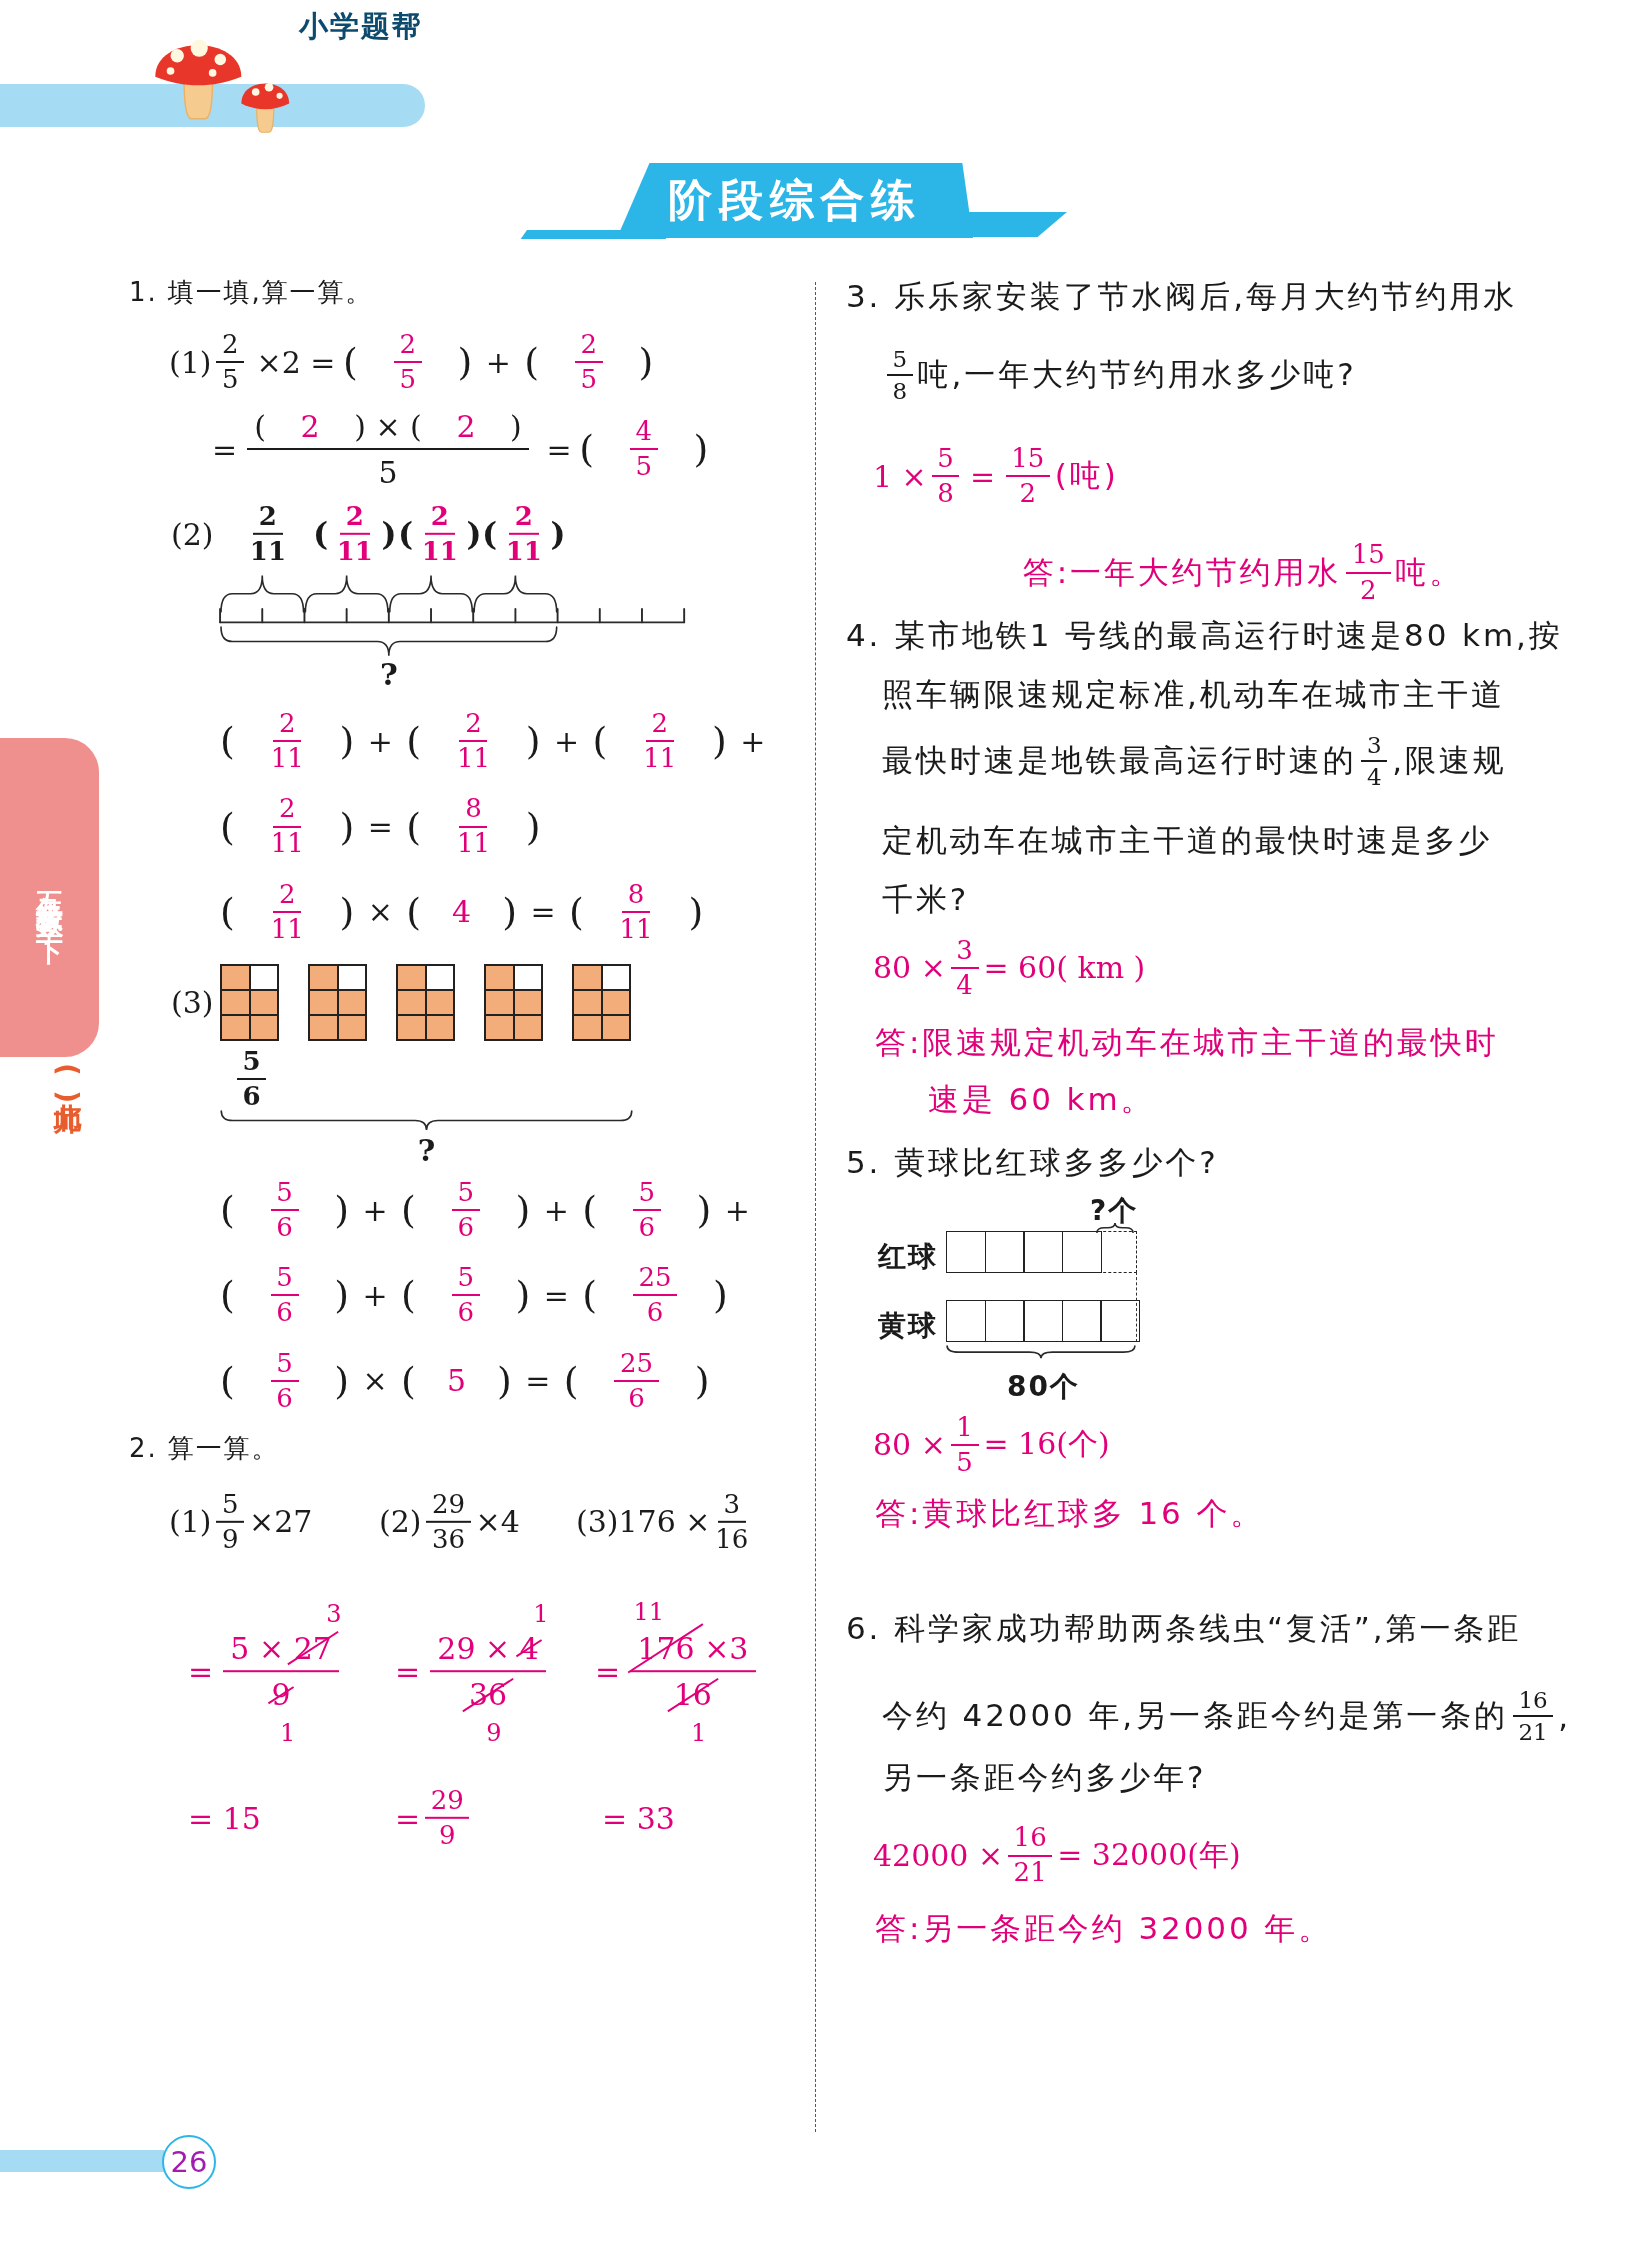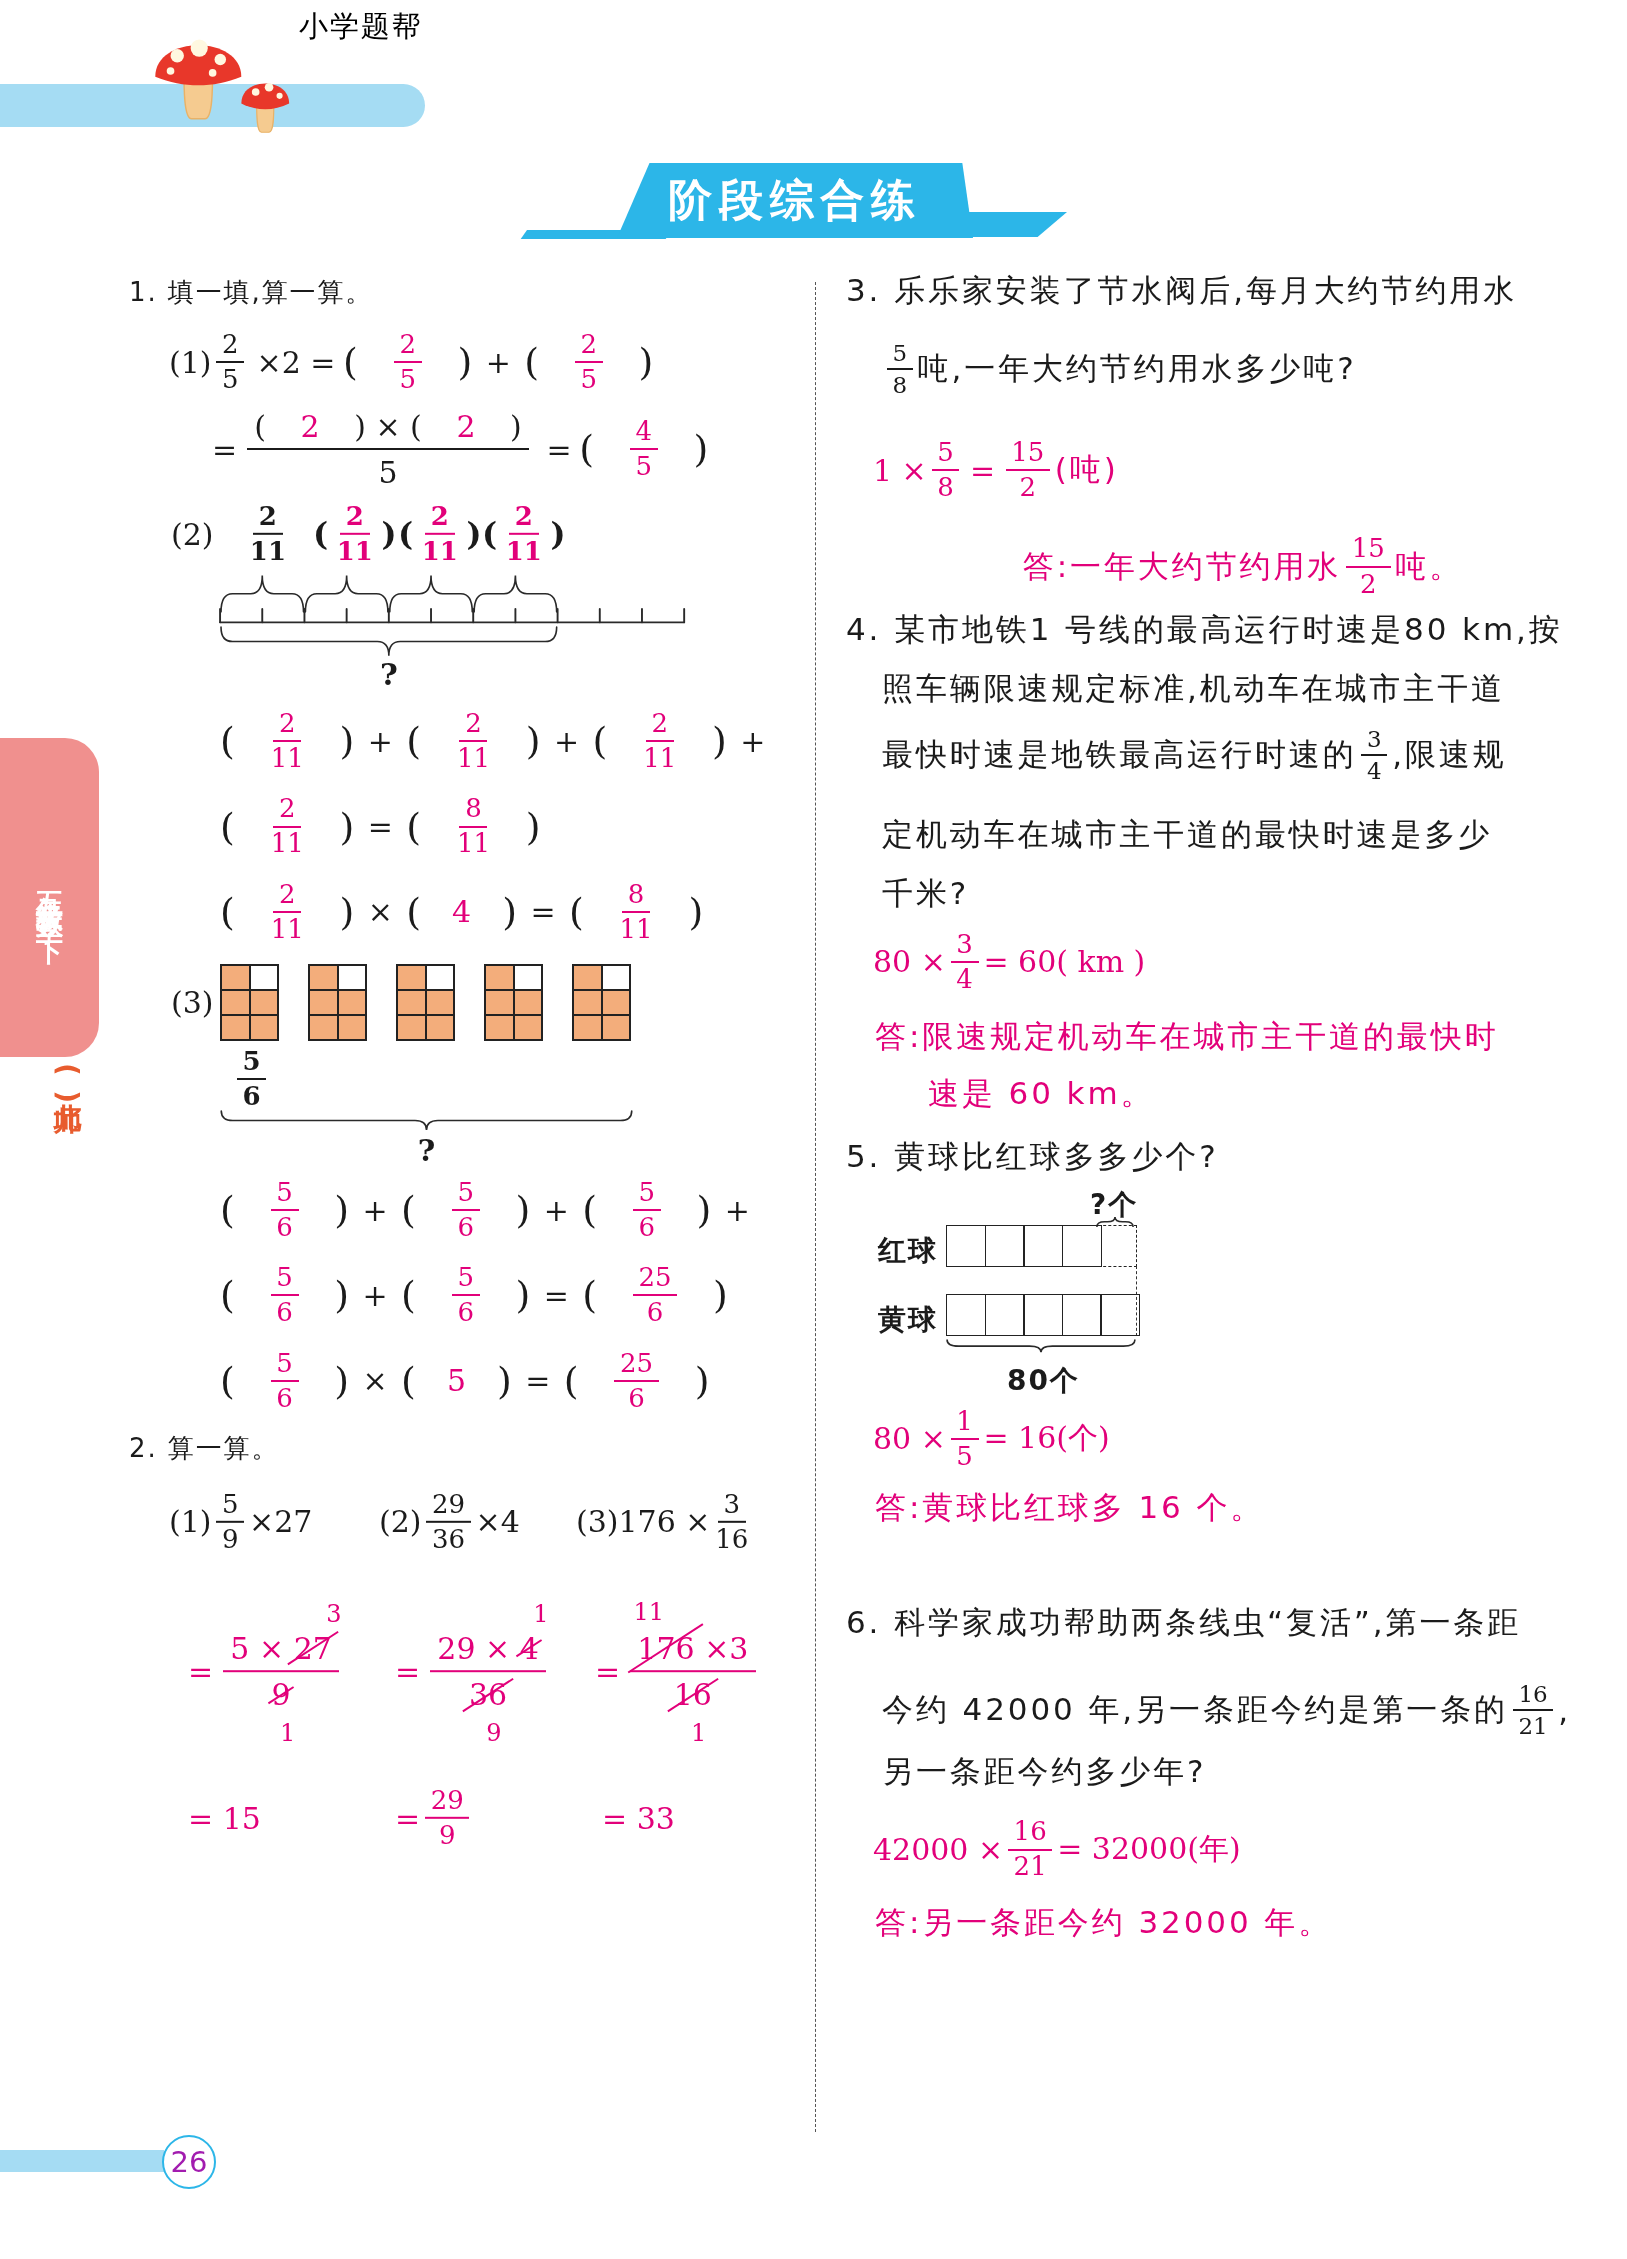--- a/index.html
+++ b/index.html
@@ -4,21 +4,21 @@
 <style>
   html,body{margin:0;padding:0}
   body{width:1628px;height:2260px;background:#fff;position:relative;
        font-family:"DejaVu Sans","Liberation Sans",sans-serif;color:#1b1b1b;overflow:hidden}
   .page{position:absolute;inset:0}
   .abs{position:absolute}
 
   
   .topbar{position:absolute;left:0;top:84px;width:425px;height:43px;background:#a5dcf3;
           border-radius:0 22px 22px 0;display:flex;align-items:center}
-  .brand{position:absolute;left:299px;top:6.7px;font-size:29px;font-weight:400;letter-spacing:1.9px;color:#000000}
+  .brand{position:absolute;left:299px;top:6.7px;font-size:29px;font-weight:700;letter-spacing:1.9px;color:#0c4a6e}
   .mush{position:absolute;left:134px;top:27px}
   .banner{position:absolute;left:617px;top:163px;width:356px;height:75px;background:#2cb6e8;
           clip-path:polygon(32.5px 0,97% 0,100% 100%,0 100%);
           display:flex;align-items:center;justify-content:center}
   .banner span{color:#fff;font-size:44px;font-weight:700;letter-spacing:6.7px}
   .banner-tail{position:absolute;left:969px;top:212px;width:98px;height:25px;background:#2cb6e8;
           clip-path:polygon(0 0,100% 0,70% 100%,0 100%)}
   .banner-underline{position:absolute;left:524px;top:230px;width:145px;height:8.6px;background:#2cb6e8;
           transform:skewX(-35deg)}
   .divider{position:absolute;left:815px;top:282px;height:1850px;width:0;border-left:1.9px dashed #555}
@@ -27,21 +27,21 @@
   .tab span{writing-mode:vertical-rl;color:#fff;font-size:27px;font-weight:700;letter-spacing:6.7px}
   .edition{position:absolute;left:48px;top:1063px;writing-mode:vertical-rl;color:#e85c2e;
        font-size:28px;font-weight:700;letter-spacing:4.8px}
   .pagebar{position:absolute;left:0;top:2150px;width:164px;height:22px;background:#a5dcf3}
   .pagenum{position:absolute;left:162px;top:2135px;width:54px;height:54px;border-radius:50%;
        border:2.9px solid #2cb6e8;background:#fff;display:flex;align-items:center;justify-content:center;
        font-size:29px;color:#a21caf;box-sizing:border-box}
 
   
   #left-col{position:absolute;left:129px;top:275px;width:660px}
-  #right-col{position:absolute;left:846px;top:270px;width:765px}
+  #right-col{position:absolute;left:846px;top:276px;width:765px}
 
   
   .hx{font-size:26px;letter-spacing:1.9px}
   .mline{display:flex;align-items:center;font-size:30px}
   .tk{white-space:pre}
   .blk{color:#1b1b1b}
   .pnk{color:#e2007a}
   .ser{font-family:"DejaVu Serif","Liberation Serif",serif}
   .cjk{letter-spacing:2.9px;font-size:31px}
   .op{margin:0 13.4px;font-family:"DejaVu Serif","Liberation Serif",serif}

